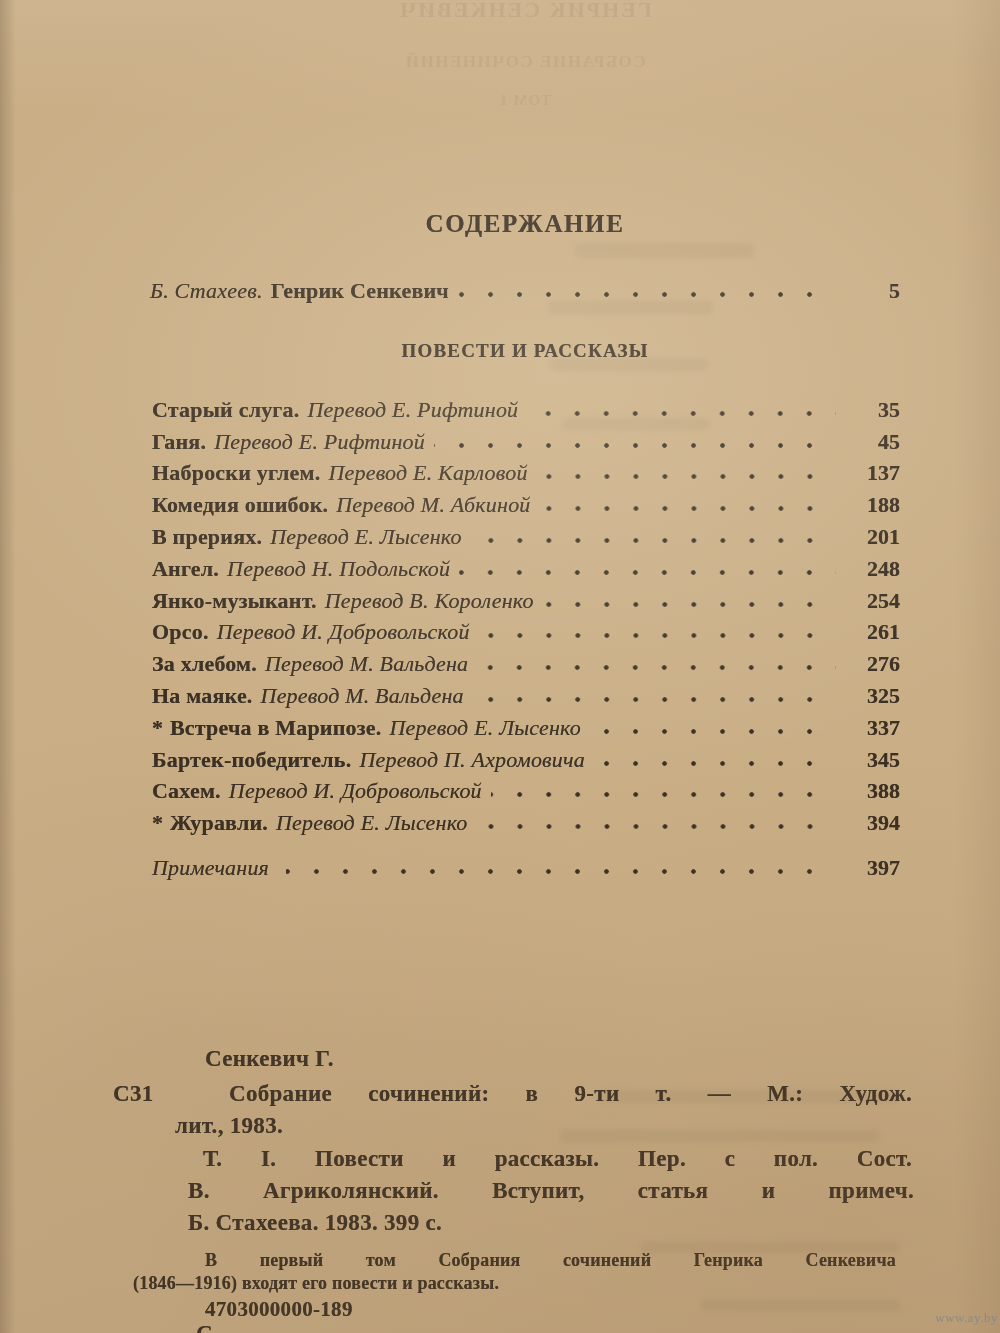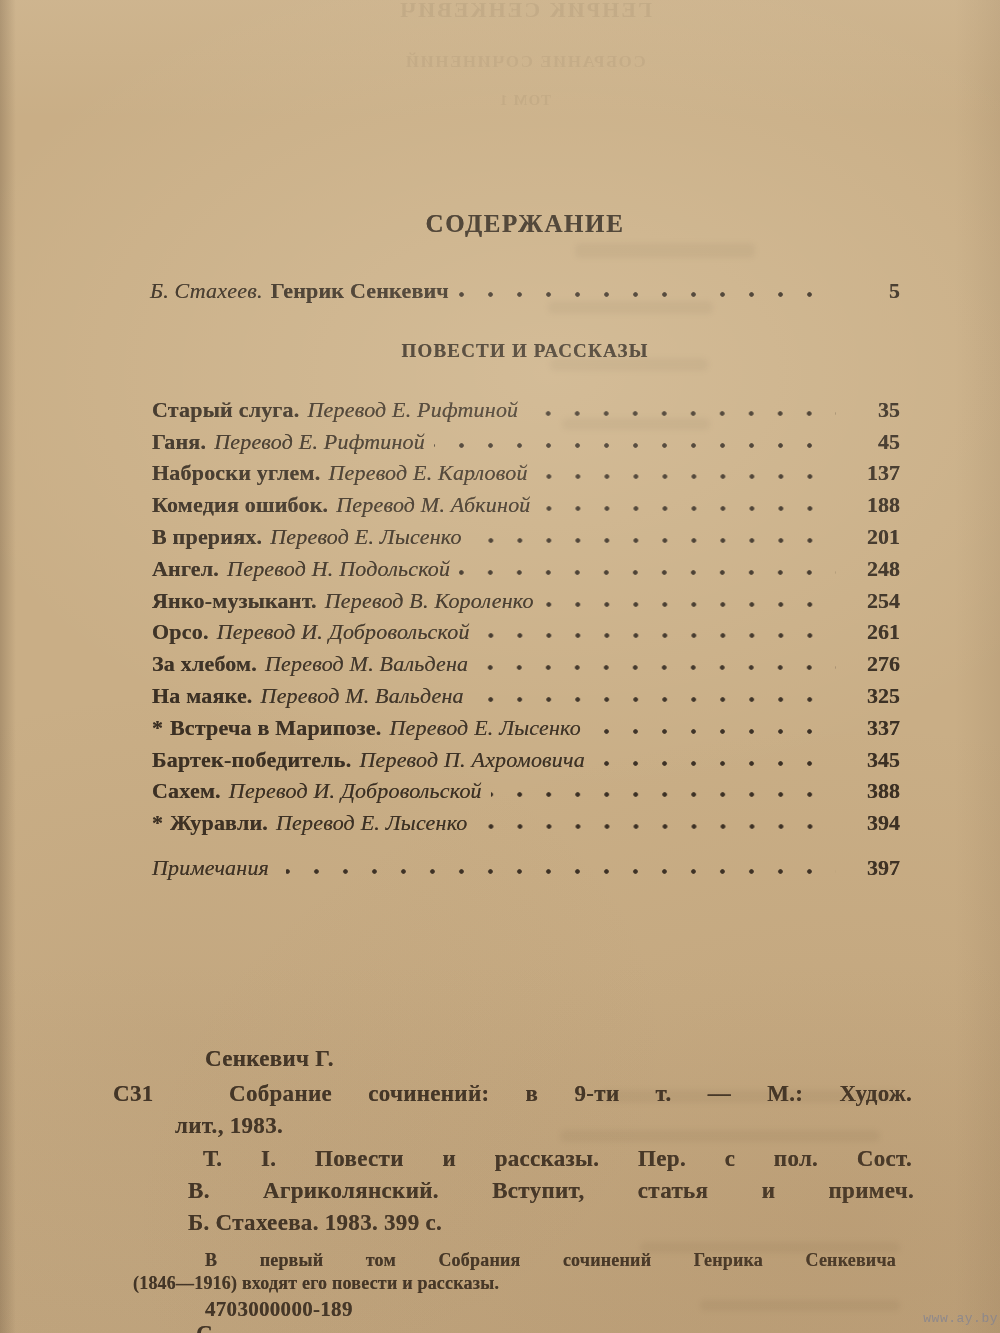--- a/index.html
+++ b/index.html
@@ -59,21 +59,21 @@
     position:absolute;left:150px;right:100px;text-align:center;
     transform:scaleX(-1);color:#7d674c;font-weight:700;
     filter:blur(0.7px);pointer-events:none;
   }
   .smudge{
     position:absolute;background:rgba(122,100,70,0.10);
     border-radius:6px;filter:blur(2.5px);pointer-events:none;
   }
   .watermark{
     position:absolute;right:2px;bottom:7px;z-index:6;
-    font-family:Liberation Mono, monospace;
+    font-family:Liberation Serif, serif;
     font-size:13px;color:rgba(135,133,142,0.85);letter-spacing:0.5px;
   }
 </style>
 </head>
 <body>
 
 <div class="ghost" style="top:-3px;font-size:22px;letter-spacing:2px;opacity:0.16;">ГЕНРИК СЕНКЕВИЧ</div>
 <div class="ghost" style="top:52px;font-size:17px;letter-spacing:1.5px;opacity:0.13;">СОБРАНИЕ СОЧИНЕНИЙ</div>
 <div class="ghost" style="top:92px;font-size:15px;letter-spacing:1px;opacity:0.12;">ТОМ 1</div>
 

